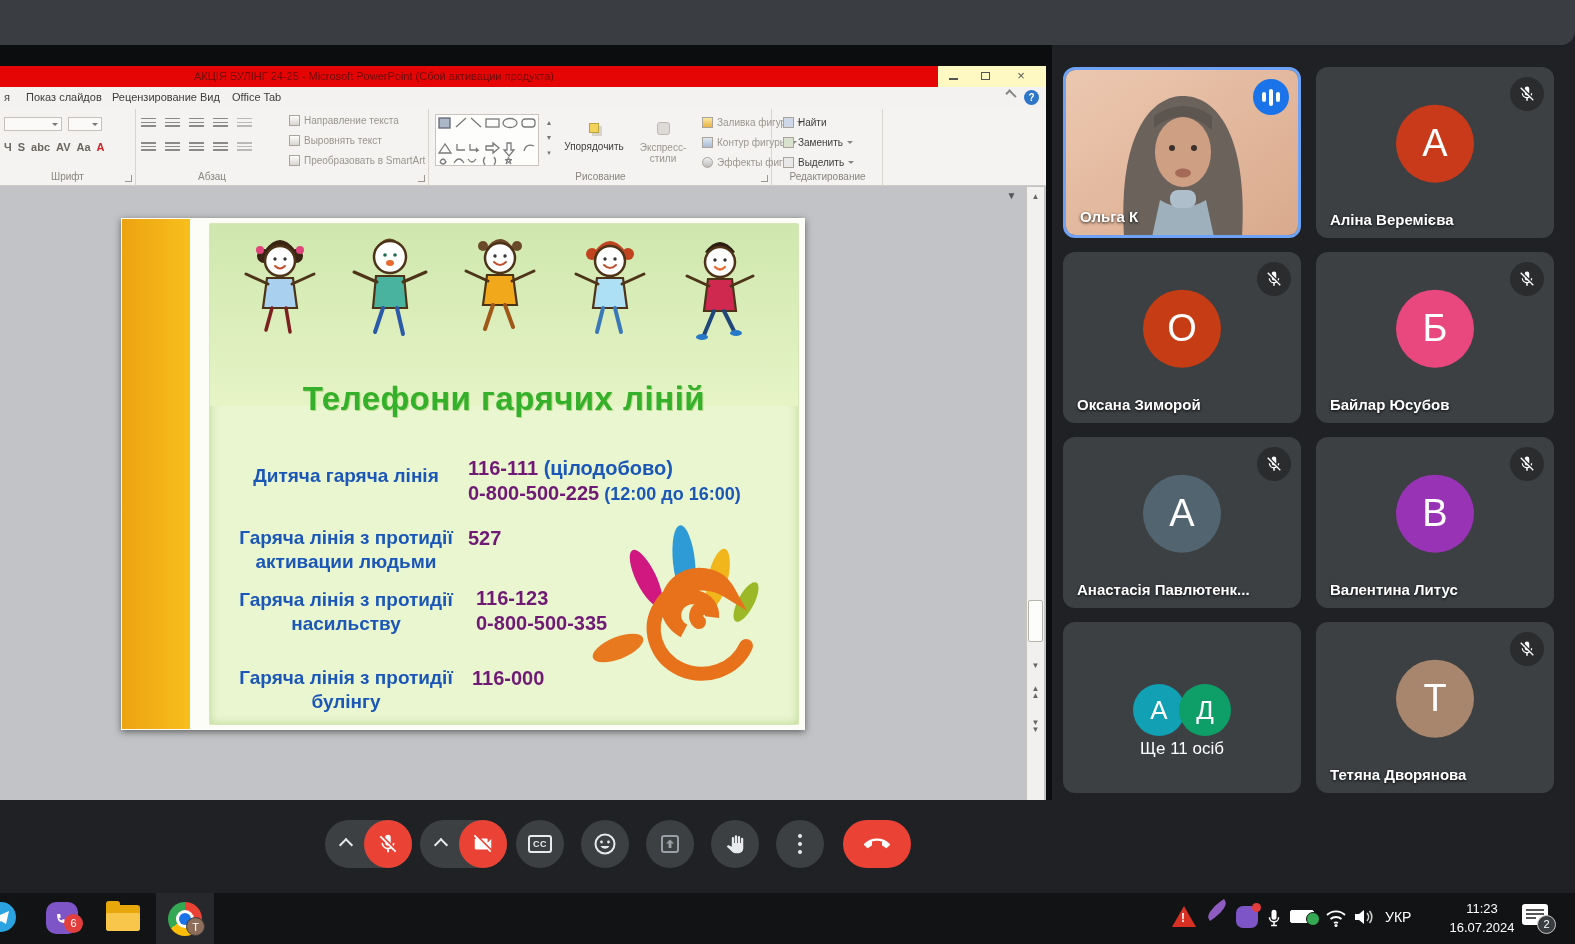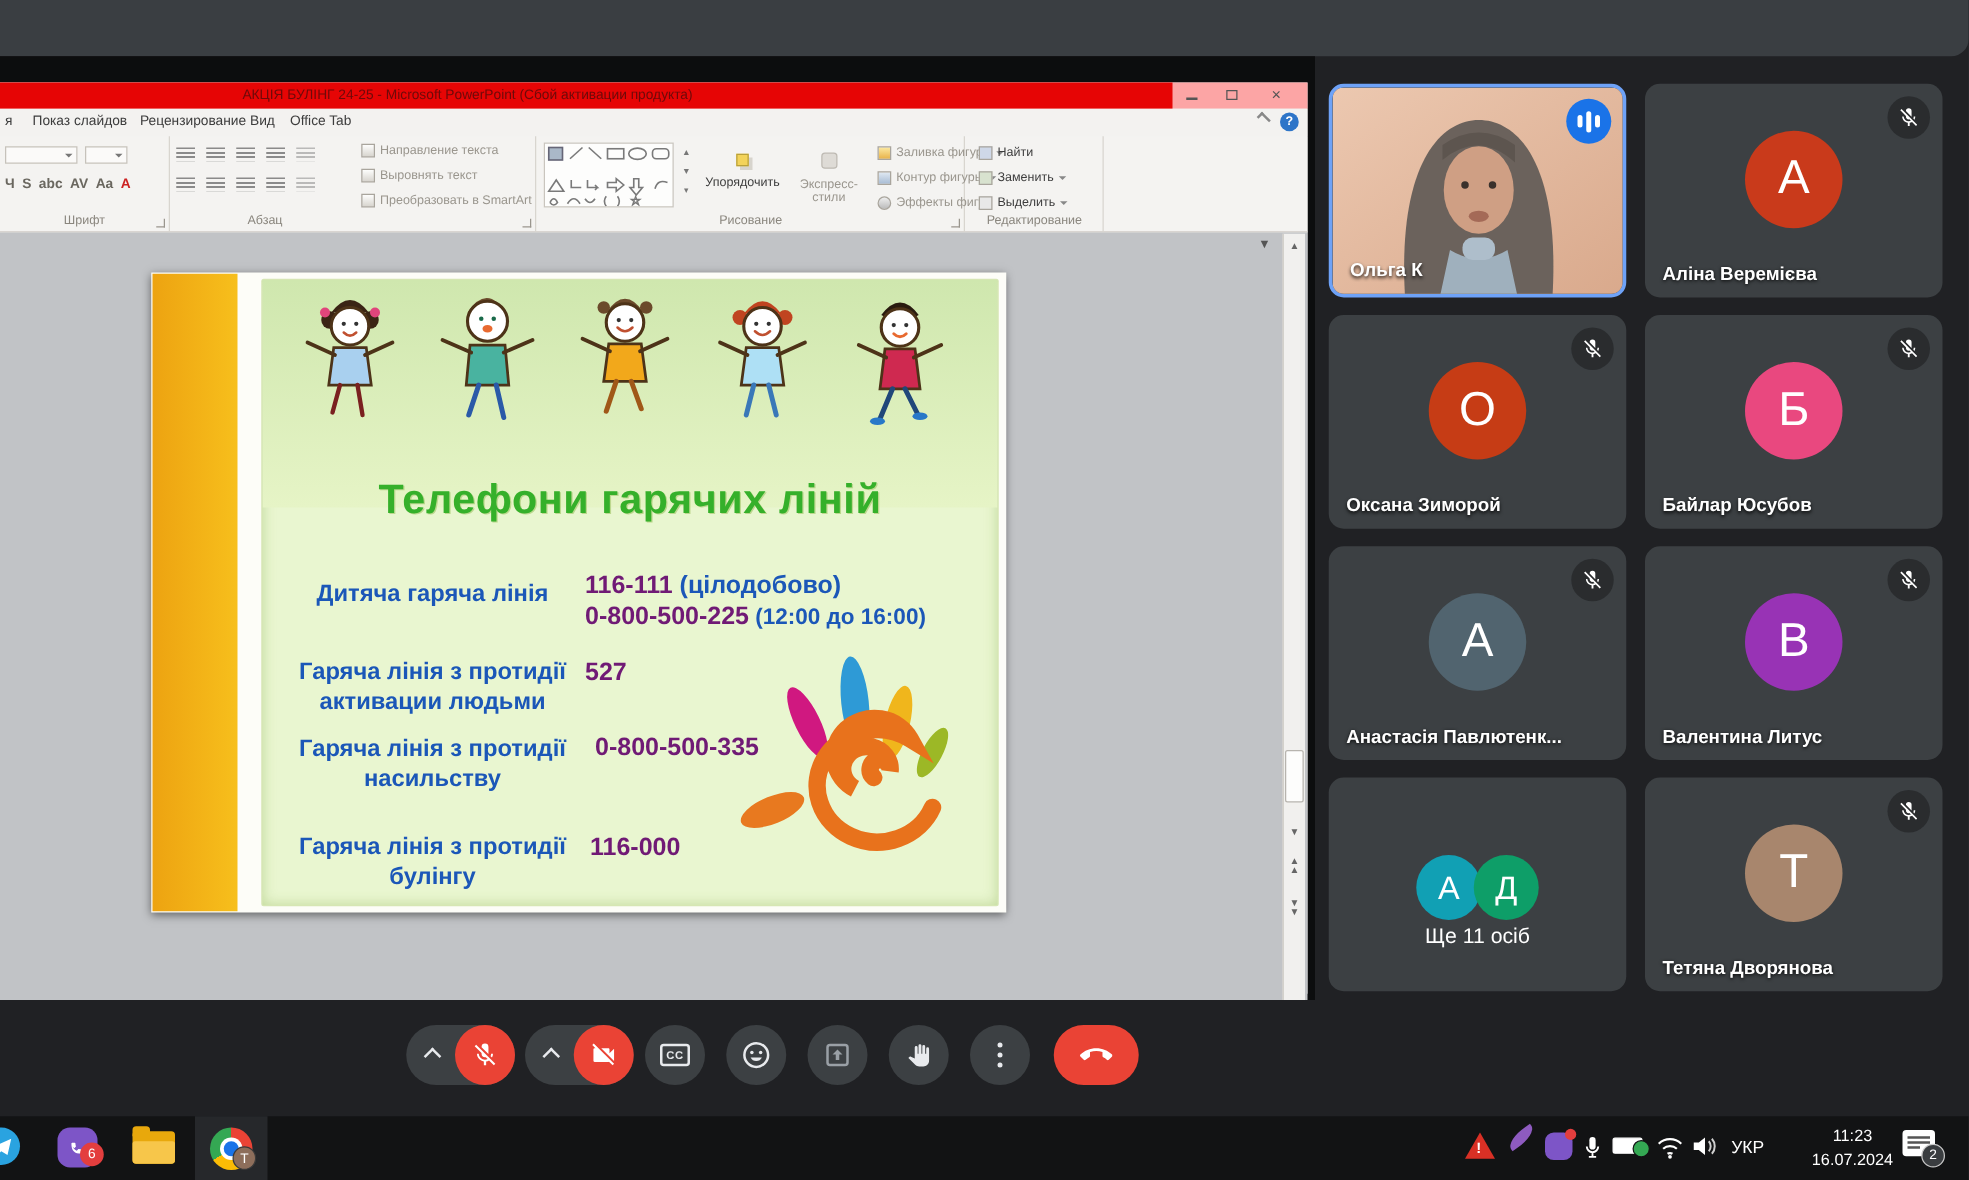--- a/index.html
+++ b/index.html
@@ -9,21 +9,21 @@
   #screen { position:relative; width:1575px; height:944px; background:#202124; }
 
   
   #top-banner { left:-18px; top:-14px; width:1593px; height:59px; background:#3a3e42; border-radius:14px; }
 
   
   #share-area { left:0; top:45px; width:1052px; height:757px; background:#0c0d0e; }
 
   
   #ppt { left:0; top:21px; width:1046px; height:729px; background:#f3f2f0; }
-  #ppt-titlebar { left:0; top:0; width:1046px; height:21px; background:#fca5a5; }
+  #ppt-titlebar { left:0; top:0; width:1046px; height:21px; background:#fef9c3; }
   #ppt-title-red { left:0; top:0; width:938px; height:21px; background:#e60505;
      color:#6d0a0a; font-size:11px; line-height:21px; text-align:center; padding-right:190px;
      white-space:nowrap; overflow:hidden; }
   .winbtn { top:3px; width:26px; height:15px; color:#555; font-size:11px; line-height:14px; text-align:center; }
   #btn-min { left:940px; }
   #btn-max { left:972px; }
   #btn-max .sq { margin:3px auto; width:9px; height:8px; border:1px solid #555; }
   #btn-close { left:1008px; font-size:13px; }
   #btn-min .bar { margin:9px auto 0; width:9px; height:2px; background:#555; }
 
@@ -426,20 +426,21 @@
             </div>
             <div class="hl-nums" style="top:302px">
               <div><span class="num">527</span></div>
             </div>
 
             <div class="hl-label" style="top:364px">
               <div>Гаряча лінія з протидії</div>
                 <div>насильству</div>
             </div>
             <div class="hl-nums" style="top:362px;left:266px">
+              <div><span class="num">116-123</span></div>
               <div><span class="num">0-800-500-335</span></div>
             </div>
 
             <div class="hl-label" style="top:442px">
               <div>Гаряча лінія з протидії</div>
                 <div>булінгу</div>
             </div>
             <div class="hl-nums" style="top:442px;left:262px">
               <div><span class="num">116-000</span></div>
             </div>

